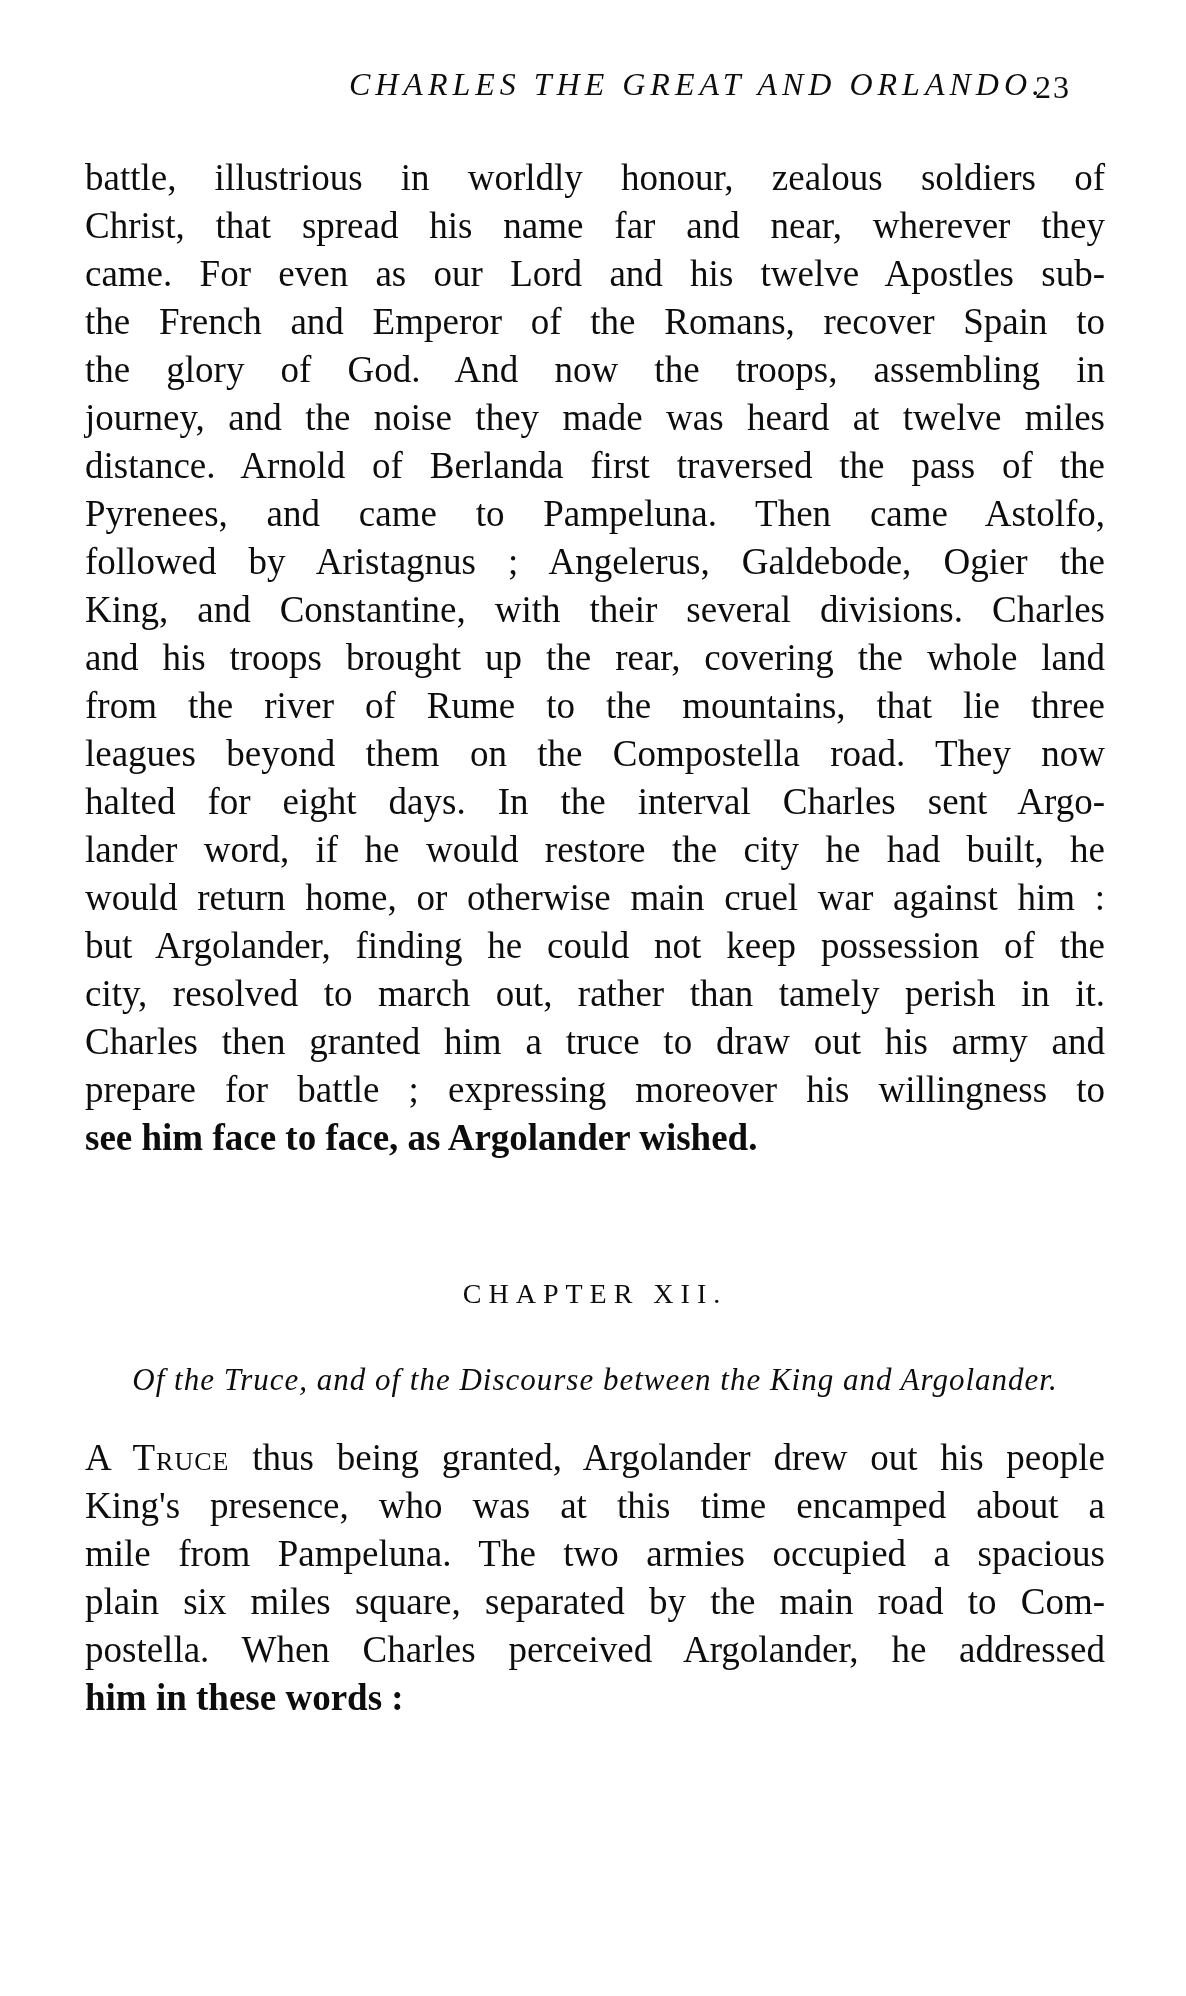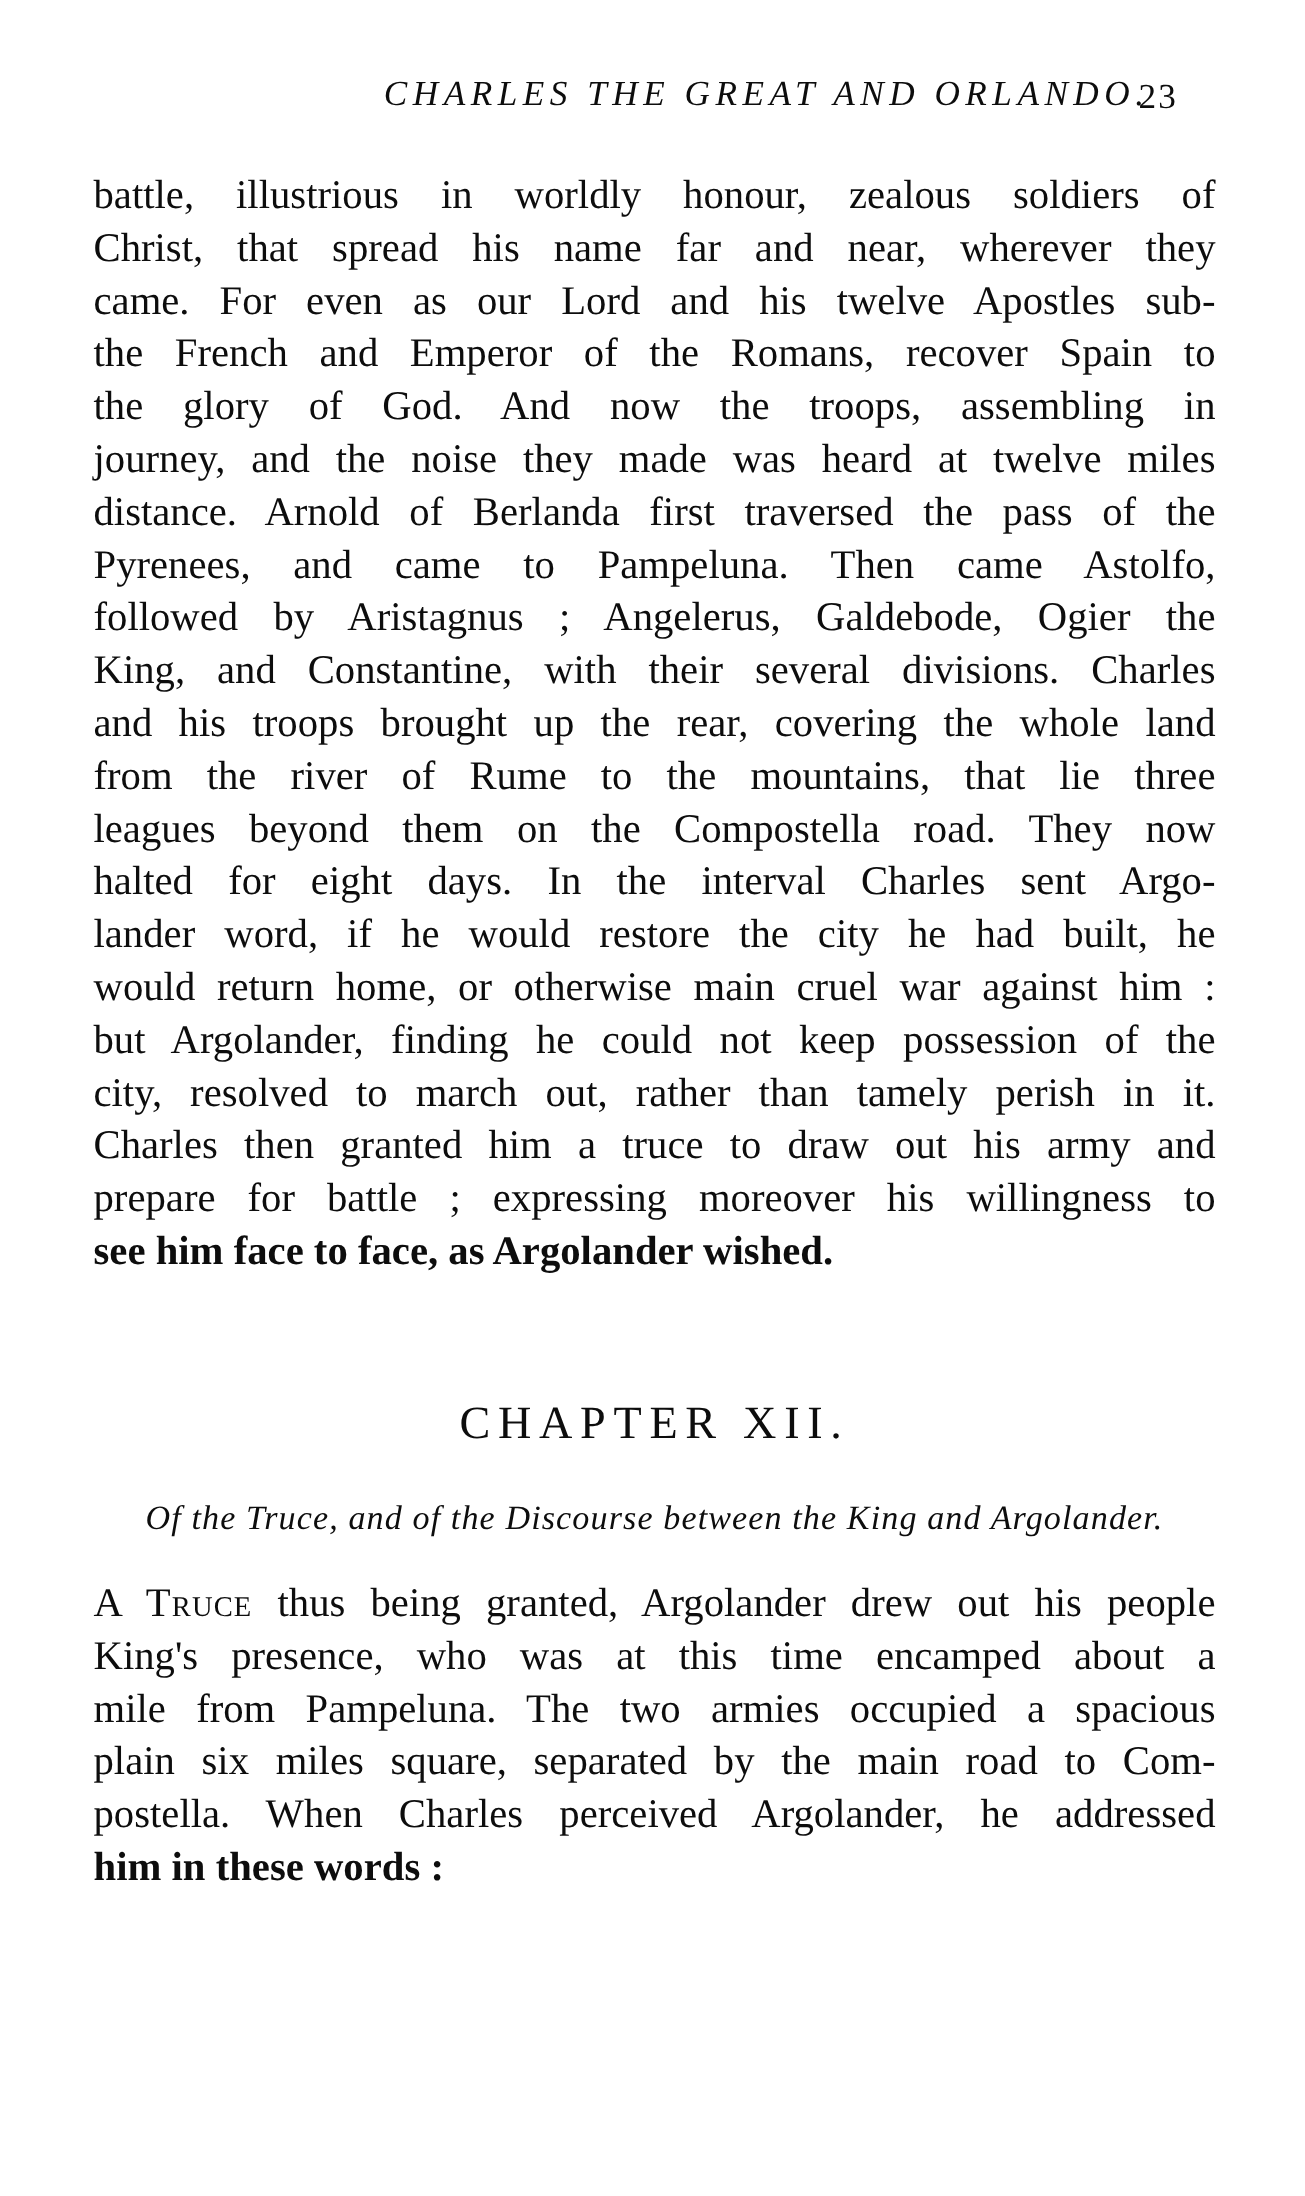--- a/index.html
+++ b/index.html
@@ -48,21 +48,21 @@
     white-space: normal;
   }
   .line.last {
     text-align: left;
     text-align-last: left;
     font-weight: bold;
   }
   .chapter-heading {
     margin-top: 110px;
     text-align: center;
-    font-size: 42px;
+    font-size: 28px;
     line-height: 44px;
     letter-spacing: 7px;
   }
   .chapter-subtitle {
     margin-top: 46px;
     text-align: center;
     font-style: italic;
     font-size: 31px;
     line-height: 36px;
     letter-spacing: 1px;

